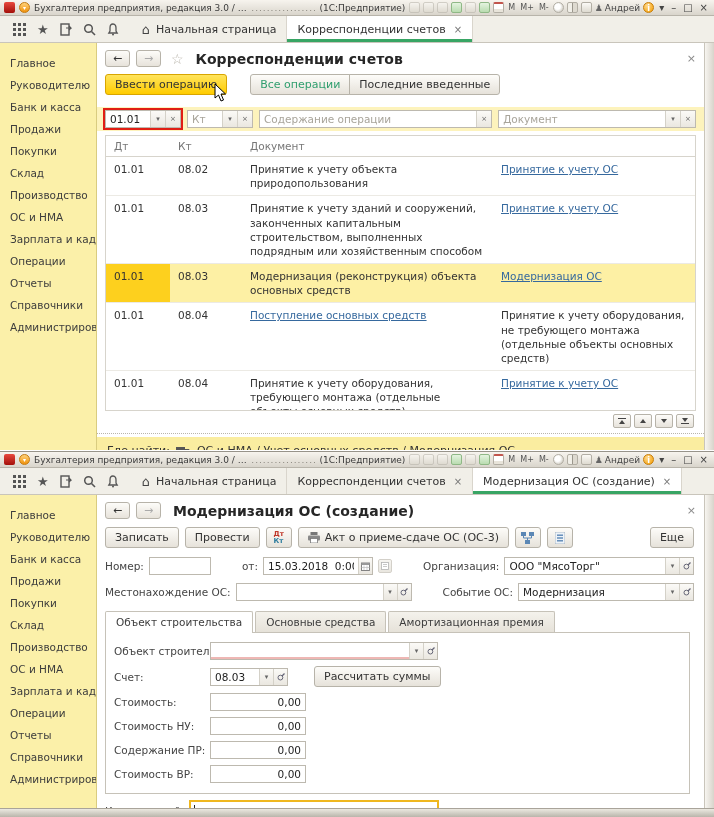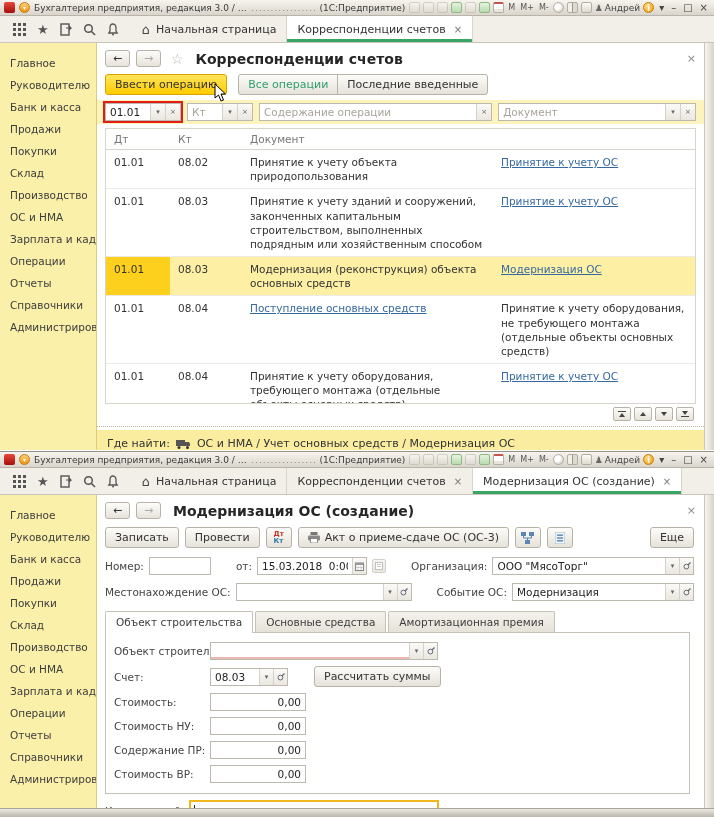--- a/index.html
+++ b/index.html
@@ -52,21 +52,21 @@
   .navbtn{width:25px;height:17px;border:1px solid #b7b3a9;border-radius:3px;background:linear-gradient(#fdfcf9,#e7e3db);font-size:11px;line-height:15px;text-align:center;color:#333}
   .navbtn.disabled{color:#aaa}
   .headstar{color:#b9b5ab;font-size:14px;margin-left:4px}
   .page-title{font-size:14px;font-weight:bold;color:#262626;margin-left:6px}
   .page-close{position:absolute;right:8px;top:9px;color:#8a8a8a;font-size:11px}
 
   
   .btn{height:21px;border:1px solid #b7b3a9;border-radius:3px;background:linear-gradient(#fdfcf9,#e6e2da);padding:0 9px;font-size:11px;display:inline-flex;align-items:center;gap:5px;color:#333;white-space:nowrap}
   .btn.primary{background:linear-gradient(#ffe45c,#fc0);border-color:#d8a500;position:relative}
   .btn.green-label{color:#2f9e6e}
-  .btn-row{display:flex;gap:11px;padding:3px 10px 5px 8px;align-items:center;position:relative}
+  .btn-row{display:flex;gap:23px;padding:3px 10px 12px 8px;align-items:center;position:relative}
   .btn-group{display:flex}
   .btn-group .btn+.btn{margin-left:-1px;border-top-left-radius:0;border-bottom-left-radius:0}
   .btn-group .btn:first-child{border-top-right-radius:0;border-bottom-right-radius:0}
   .cursor-arrow{position:absolute;left:117px;top:12px;pointer-events:none;z-index:5}
 
   
   .filter-row{background:#fdf3bc;display:flex;gap:6px;align-items:center;padding:3px 8px;margin-right:0}
   .fcombo{display:flex;align-items:stretch;background:#fff;border:1px solid #bdb9af;height:18px}
   .fcombo input{border:none;outline:none;flex:1;min-width:0;font-size:10.5px;padding:0 4px;font-family:inherit;color:#222;background:transparent}
   .fcombo input::placeholder{color:#a8a49a}
@@ -106,21 +106,21 @@
   .dtkt{display:flex;flex-direction:column;line-height:7px;font-size:7px;font-weight:bold}
   .dtkt .d{color:#c0392b}.dtkt .k{color:#2e7d9e}
   .frow{display:flex;align-items:center;padding:4px 10px 4px 8px;gap:5px;font-size:10.5px;color:#444}
   .input, .combo{height:18px;border:1px solid #bdb9af;background:#fff;display:flex;align-items:stretch}
   .input input,.combo input{border:none;outline:none;flex:1;min-width:0;padding:0 4px;font-size:10.5px;font-family:inherit;color:#222;background:transparent}
   .cbtn{width:14px;border-left:1px solid #d4d1c8;background:linear-gradient(#fbfaf7,#eae7e0);font-size:7px;color:#666;display:flex;align-items:center;justify-content:center}
   .cbtn svg{display:block}
   .f-number{width:62px}
   .f-date{width:110px}
   .mini-detached{width:14px;height:14px;border:1px solid #c5c1b7;border-radius:2px;background:linear-gradient(#f4f2ec,#e2ded5);opacity:.75;display:flex;align-items:center;justify-content:center}
-  .lbl-right{margin-left:20px}
+  .lbl-right{margin-left:26px}
   .flex1{flex:1}
 
   .tabs2{display:flex;margin:6px 14px 0 8px;position:relative;z-index:2}
   .tab2{padding:4px 10px;border:1px solid #c6c2b8;border-bottom:none;background:linear-gradient(#f4f2ec,#e6e2d9);font-size:10.5px;color:#3c3c3c;margin-right:2px;border-radius:2px 2px 0 0}
   .tab2.active{background:#fff;position:relative}
   .tab2.active::after{content:"";position:absolute;left:0;right:0;bottom:-1px;height:2px;background:#fff}
   .pane{border:1px solid #c6c2b8;margin:0 14px 0 8px;background:#fff;padding:6px 0 8px;height:162px}
   .prow{display:flex;align-items:center;padding:3px 8px;font-size:10.5px;color:#444}
   .plabel{width:96px;flex:0 0 96px;white-space:nowrap;overflow:hidden}
   .construction{width:228px}

